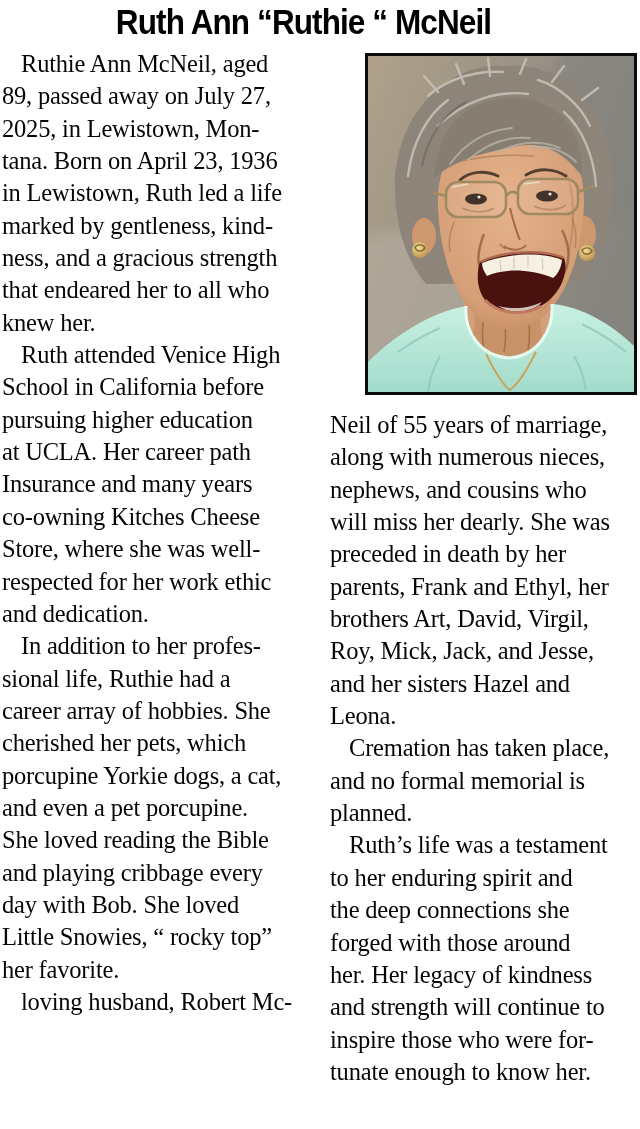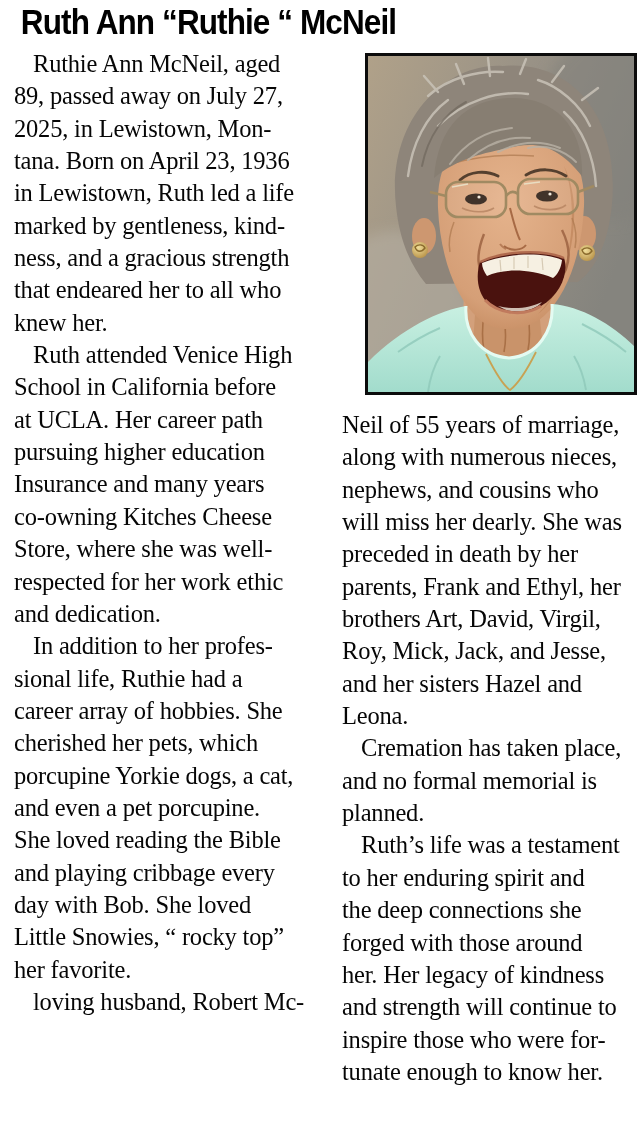--- a/index.html
+++ b/index.html
@@ -9,20 +9,21 @@
     height: 1129px;
     background: #ffffff;
     overflow: hidden;
     font-family: "Liberation Serif", serif;
     color: #060606;
   }
   .title-wrap {
     position: absolute;
     top: 0; left: 0;
     width: 608px;
+    text-align: center;
   }
   .title {
     display: inline-block;
     font-family: "Liberation Sans", sans-serif;
     font-weight: 700;
     font-size: 35px;
     line-height: 44px;
     letter-spacing: -1px;
     transform: scaleX(0.9);
     transform-origin: 50% 50%;
@@ -30,21 +31,21 @@
     color: #000000;
   }
   .col {
     position: absolute;
     font-size: 24.5px;
     line-height: 32.35px;
     letter-spacing: -0.2px;
   }
   .col-left  { left: 2px;   top: 48px;  width: 322px; }
   .col-right { left: 330px; top: 409px; width: 312px; }
-  .line { white-space: nowrap; margin-left: 12px; }
+  .line { white-space: nowrap; }
   .para.indent .line:first-child { padding-left: 19px; }
   .photo-frame {
     position: absolute;
     left: 365px; top: 53px;
     width: 272px; height: 342px;
     box-sizing: border-box;
     border: 3px solid #0c0c0c;
     background: #928d85;
     margin: 0;
   }
@@ -225,22 +226,22 @@
         <div class="line">tana. Born on April 23, 1936</div>
         <div class="line">in Lewistown, Ruth led a life</div>
         <div class="line">marked by gentleness, kind-</div>
         <div class="line">ness, and a gracious strength</div>
         <div class="line">that endeared her to all who</div>
         <div class="line">knew her.</div>
       </div>
       <div class="para indent">
         <div class="line">Ruth attended Venice High</div>
         <div class="line">School in California before</div>
+        <div class="line">pursuing higher education</div>
         <div class="line">at UCLA. Her career path</div>
-        <div class="line">pursuing higher education</div>
         <div class="line">Insurance and many years</div>
         <div class="line">co-owning Kitches Cheese</div>
         <div class="line">Store, where she was well-</div>
         <div class="line">respected for her work ethic</div>
         <div class="line">and dedication.</div>
       </div>
       <div class="para indent">
         <div class="line">In addition to her profes-</div>
         <div class="line">sional life, Ruthie had a</div>
         <div class="line">career array of hobbies. She</div>

